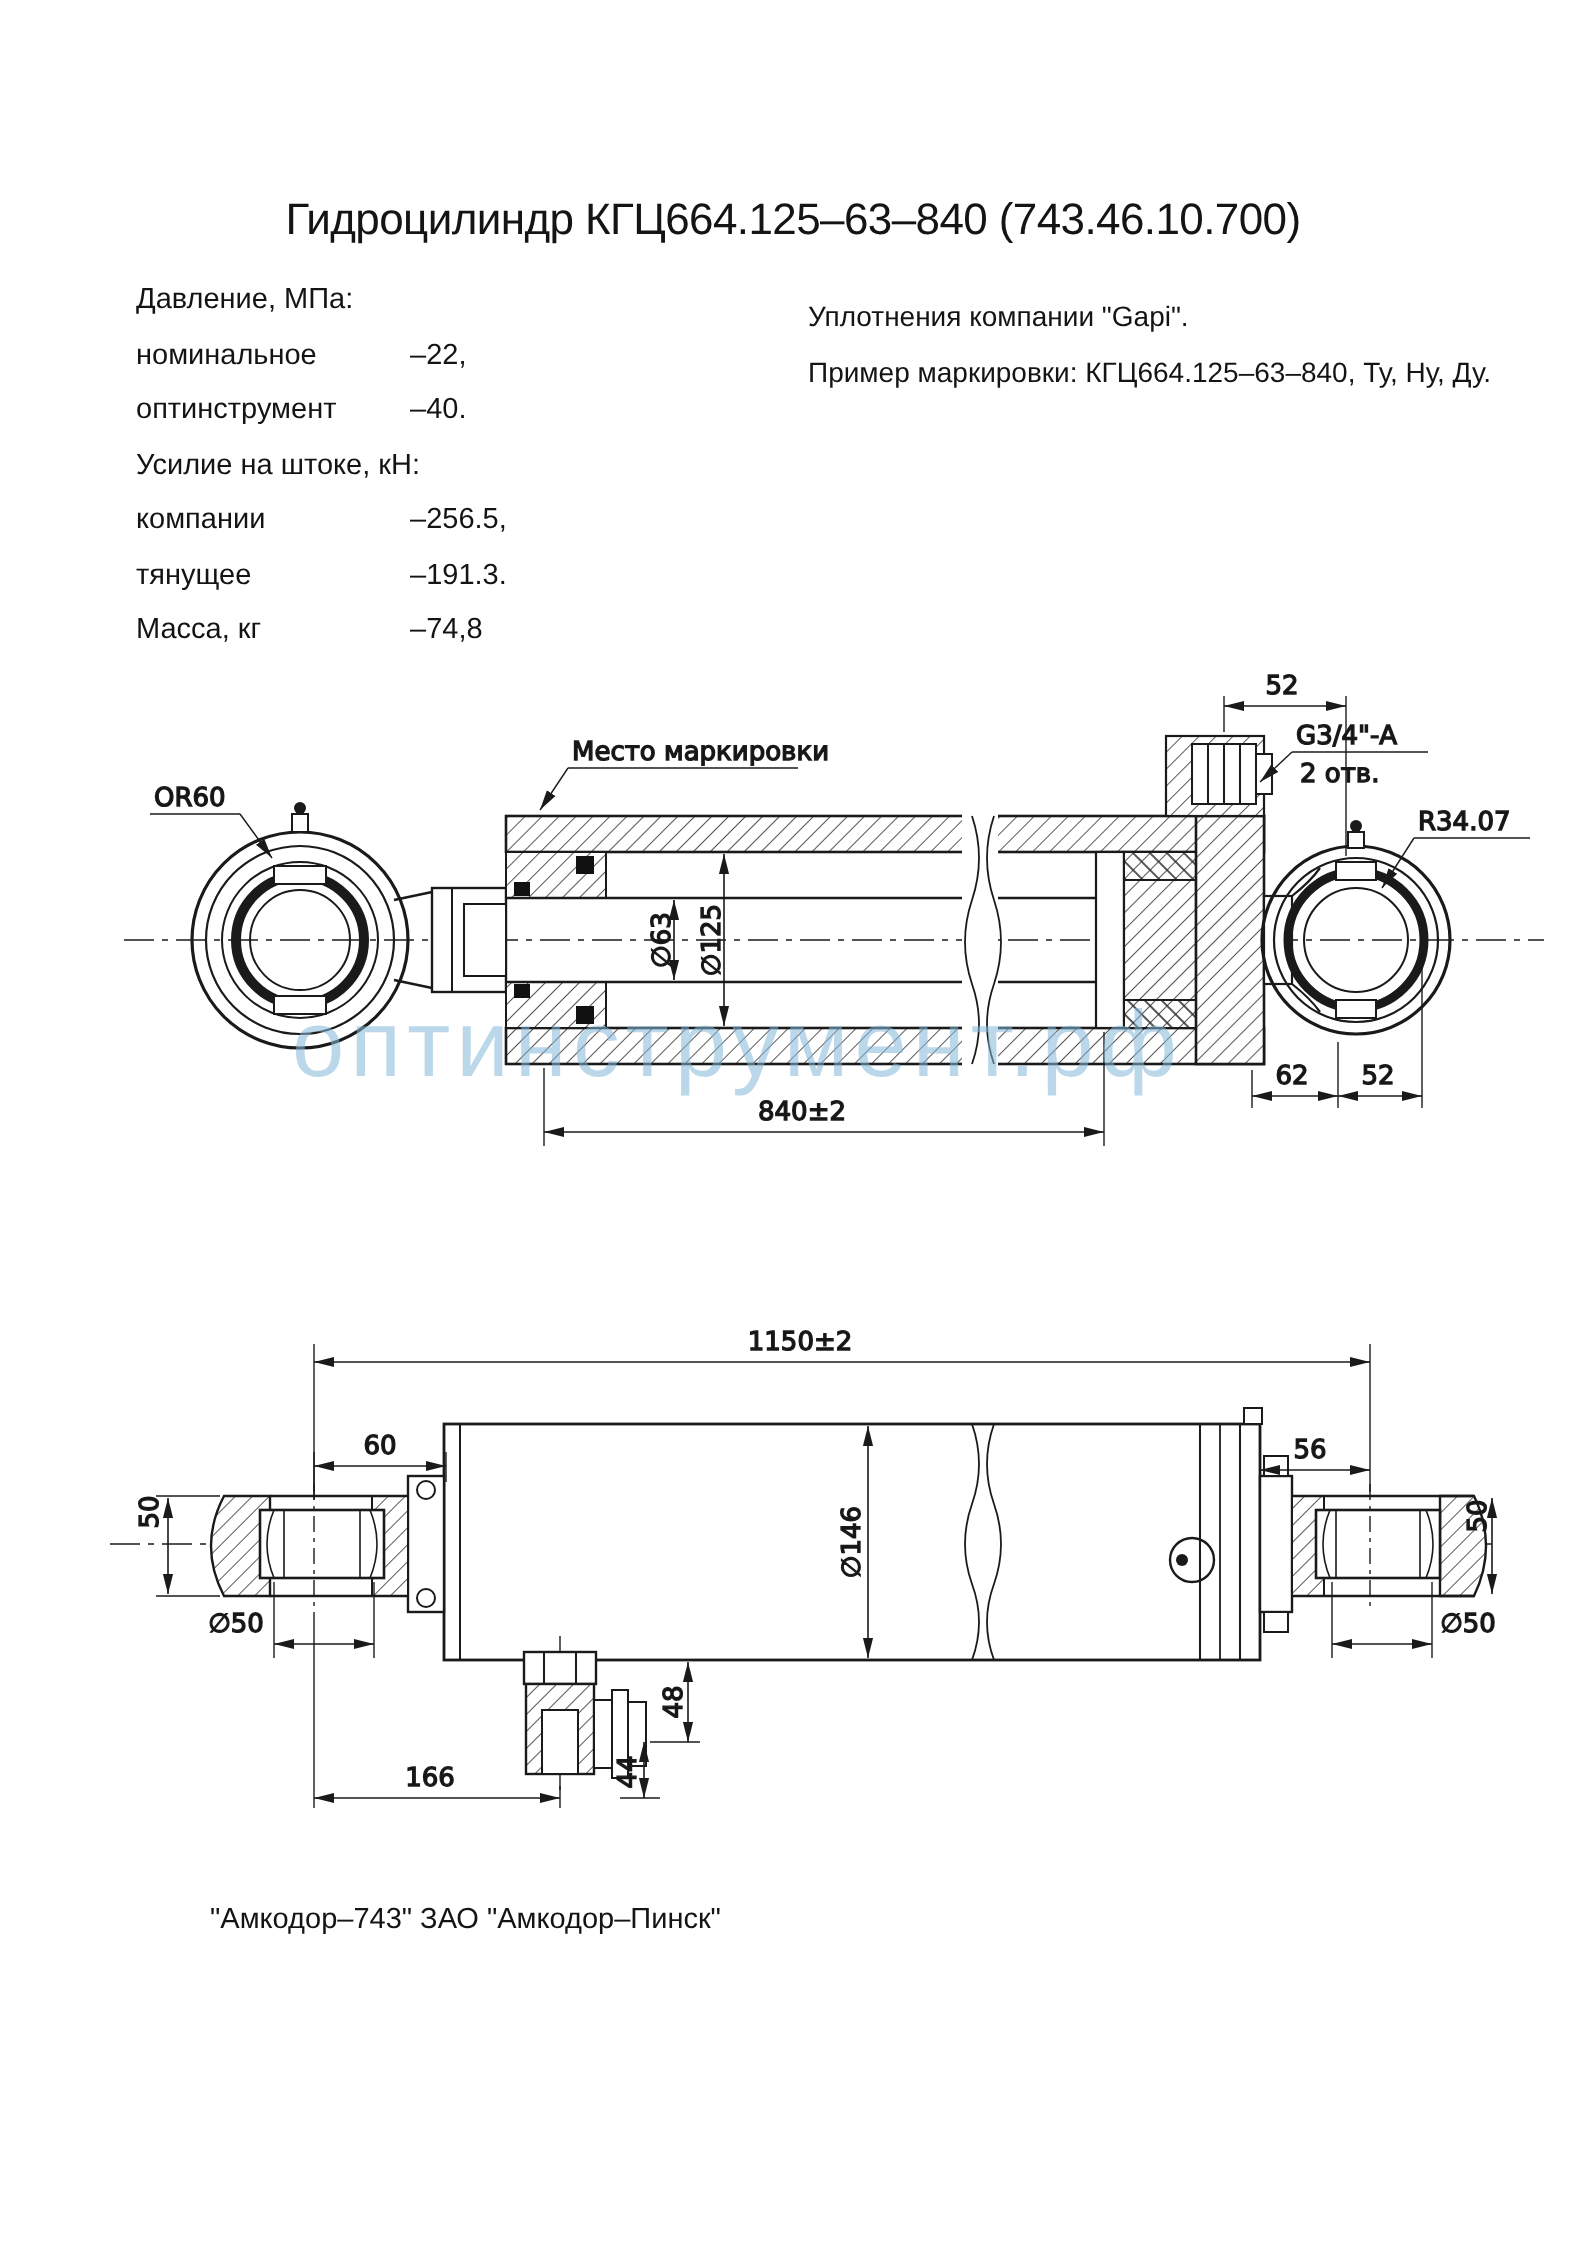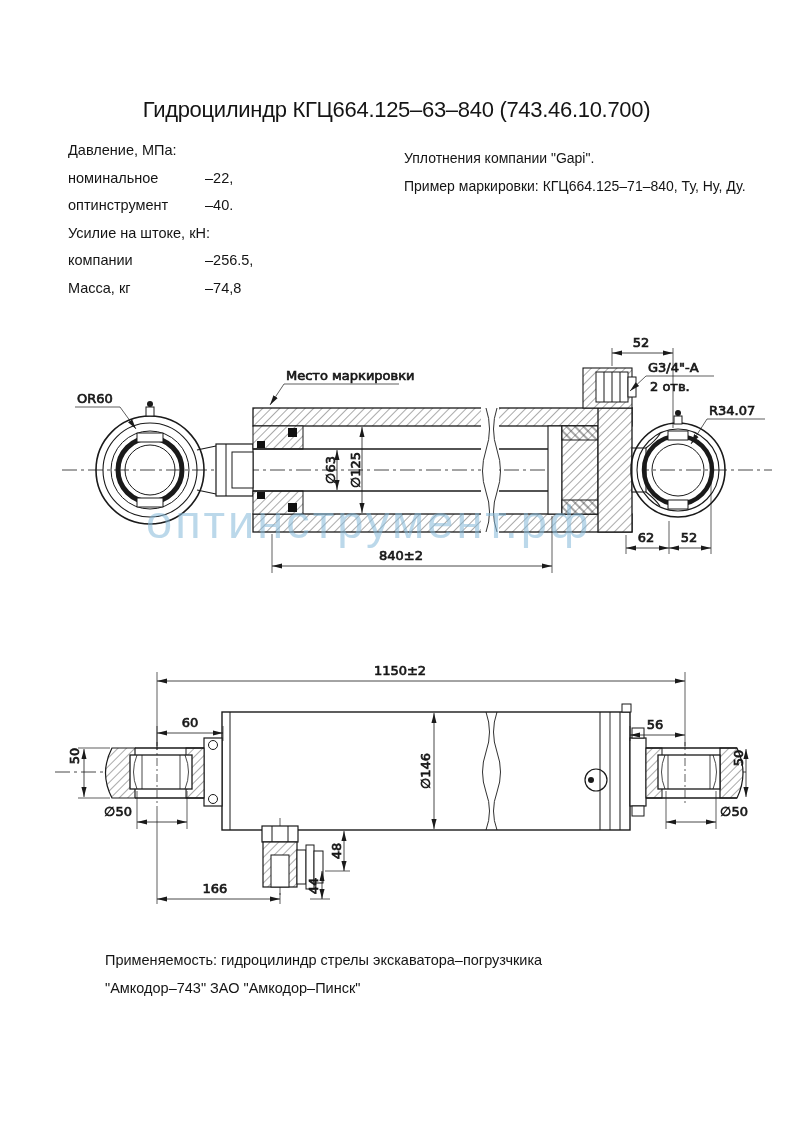--- a/index.html
+++ b/index.html
@@ -37,28 +37,32 @@
       <span>–40.</span>
     </div>
     <div class="srow">
         <span>Усилие на штоке, кН:</span>
       </div>
     <div class="srow">
       <span class="lab">компании</span>
       <span>–256.5,</span>
     </div>
     <div class="srow">
+      <span class="lab">тянущее</span>
+      <span>–191.3.</span>
+    </div>
+    <div class="srow">
       <span class="lab">Масса, кг</span>
       <span>–74,8</span>
     </div>
   </div>
 
   <div class="notes">
     <div>Уплотнения компании "Gapi".</div>
-    <div>Пример маркировки: КГЦ664.125–71–840, Ту, Ну, Ду.</div>
+    <div>Пример маркировки: КГЦ664.125–63–840, Ту, Ну, Ду.</div>
   </div>
 
   <svg class="drawing" viewBox="0 330 793 600" xmlns="http://www.w3.org/2000/svg">
     <defs>
       <pattern id="h1" width="6" height="6" patternUnits="userSpaceOnUse" patternTransform="rotate(45)">
         <rect width="6" height="6" fill="#ffffff"></rect>
         <line x1="0" y1="0" x2="0" y2="6" stroke="#2a2a2a" stroke-width="0.8"></line>
       </pattern>
       <pattern id="h2" width="6" height="6" patternUnits="userSpaceOnUse" patternTransform="rotate(45)">
         <rect width="6" height="6" fill="#ffffff"></rect>
@@ -282,17 +286,16 @@
         <line x1="280" y1="890" x2="280" y2="904"></line>
         <line x1="157" y1="899" x2="280" y2="899" stroke-width="0.8" marker-start="url(#arr)" marker-end="url(#arr)"></line>
         <text x="215" y="893" text-anchor="middle">166</text>
       </g>
     </g>
   </svg>
 
   <div class="watermark">оптинструмент.рф</div>
 
   <div class="application">
-    <div>Применяемость: гидроцилиндр стрелы экскаватора–погрузчкика</div>
     <div>"Амкодор–743" ЗАО "Амкодор–Пинск"</div>
   </div>
 
 </div>
 
 </body></html>

